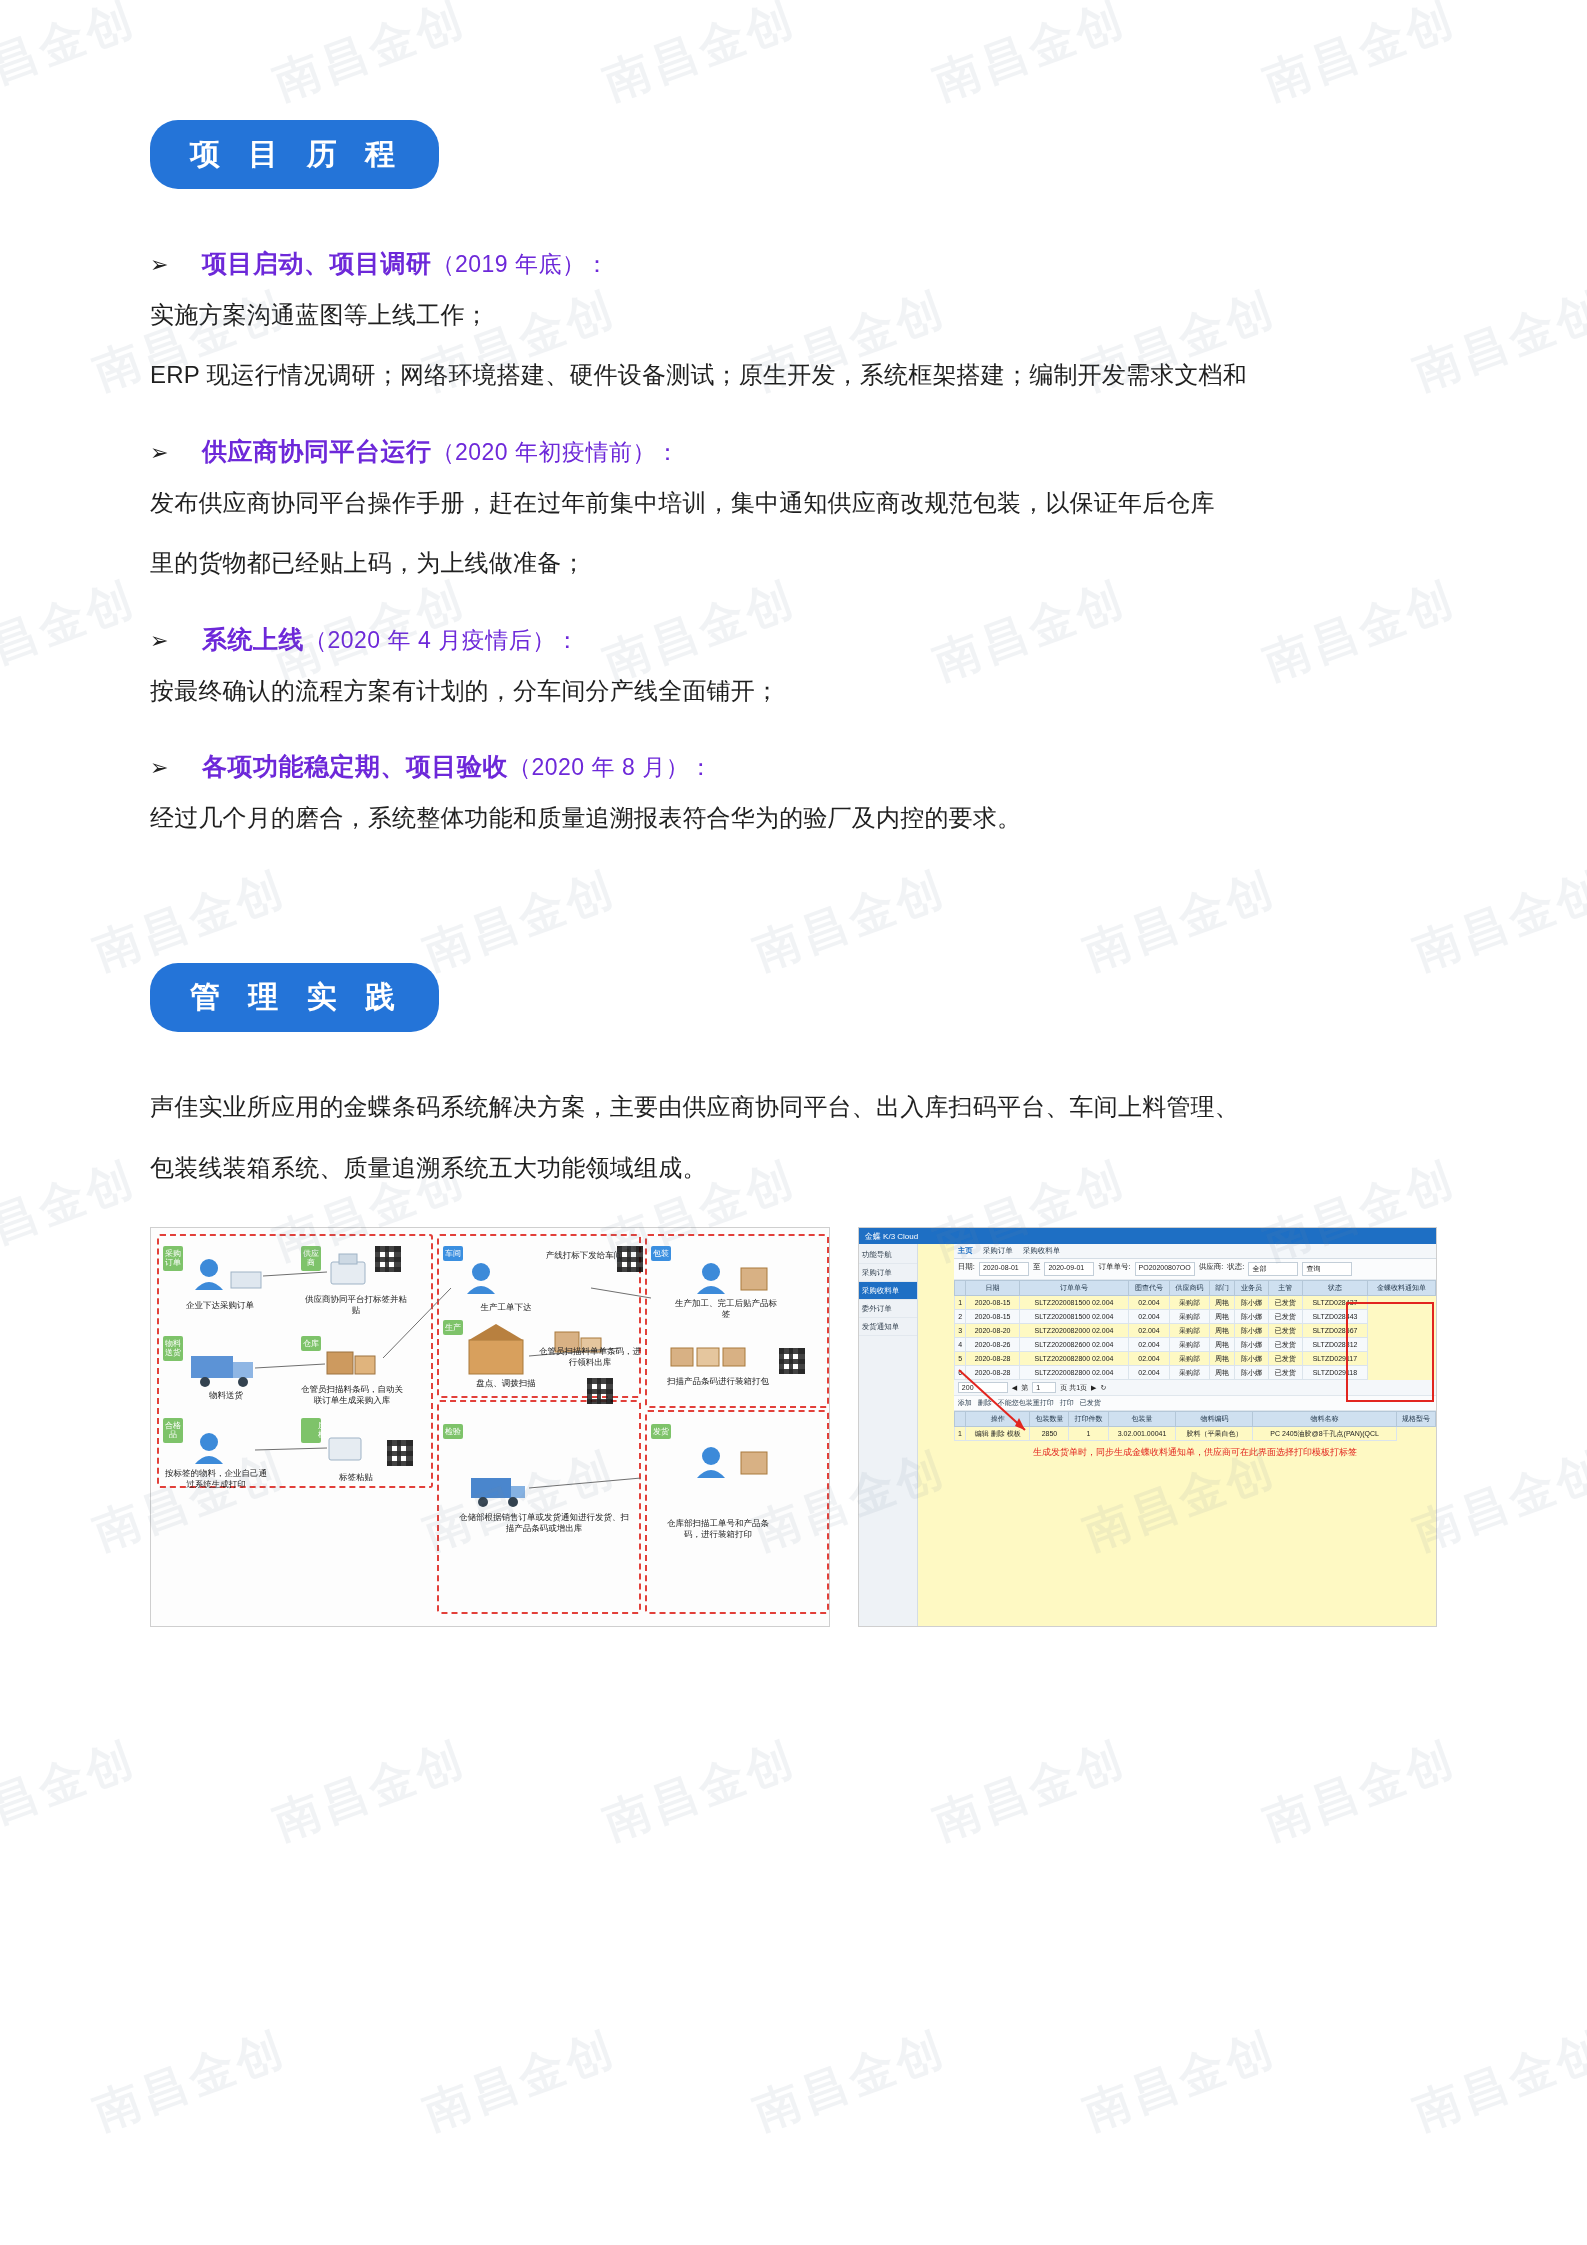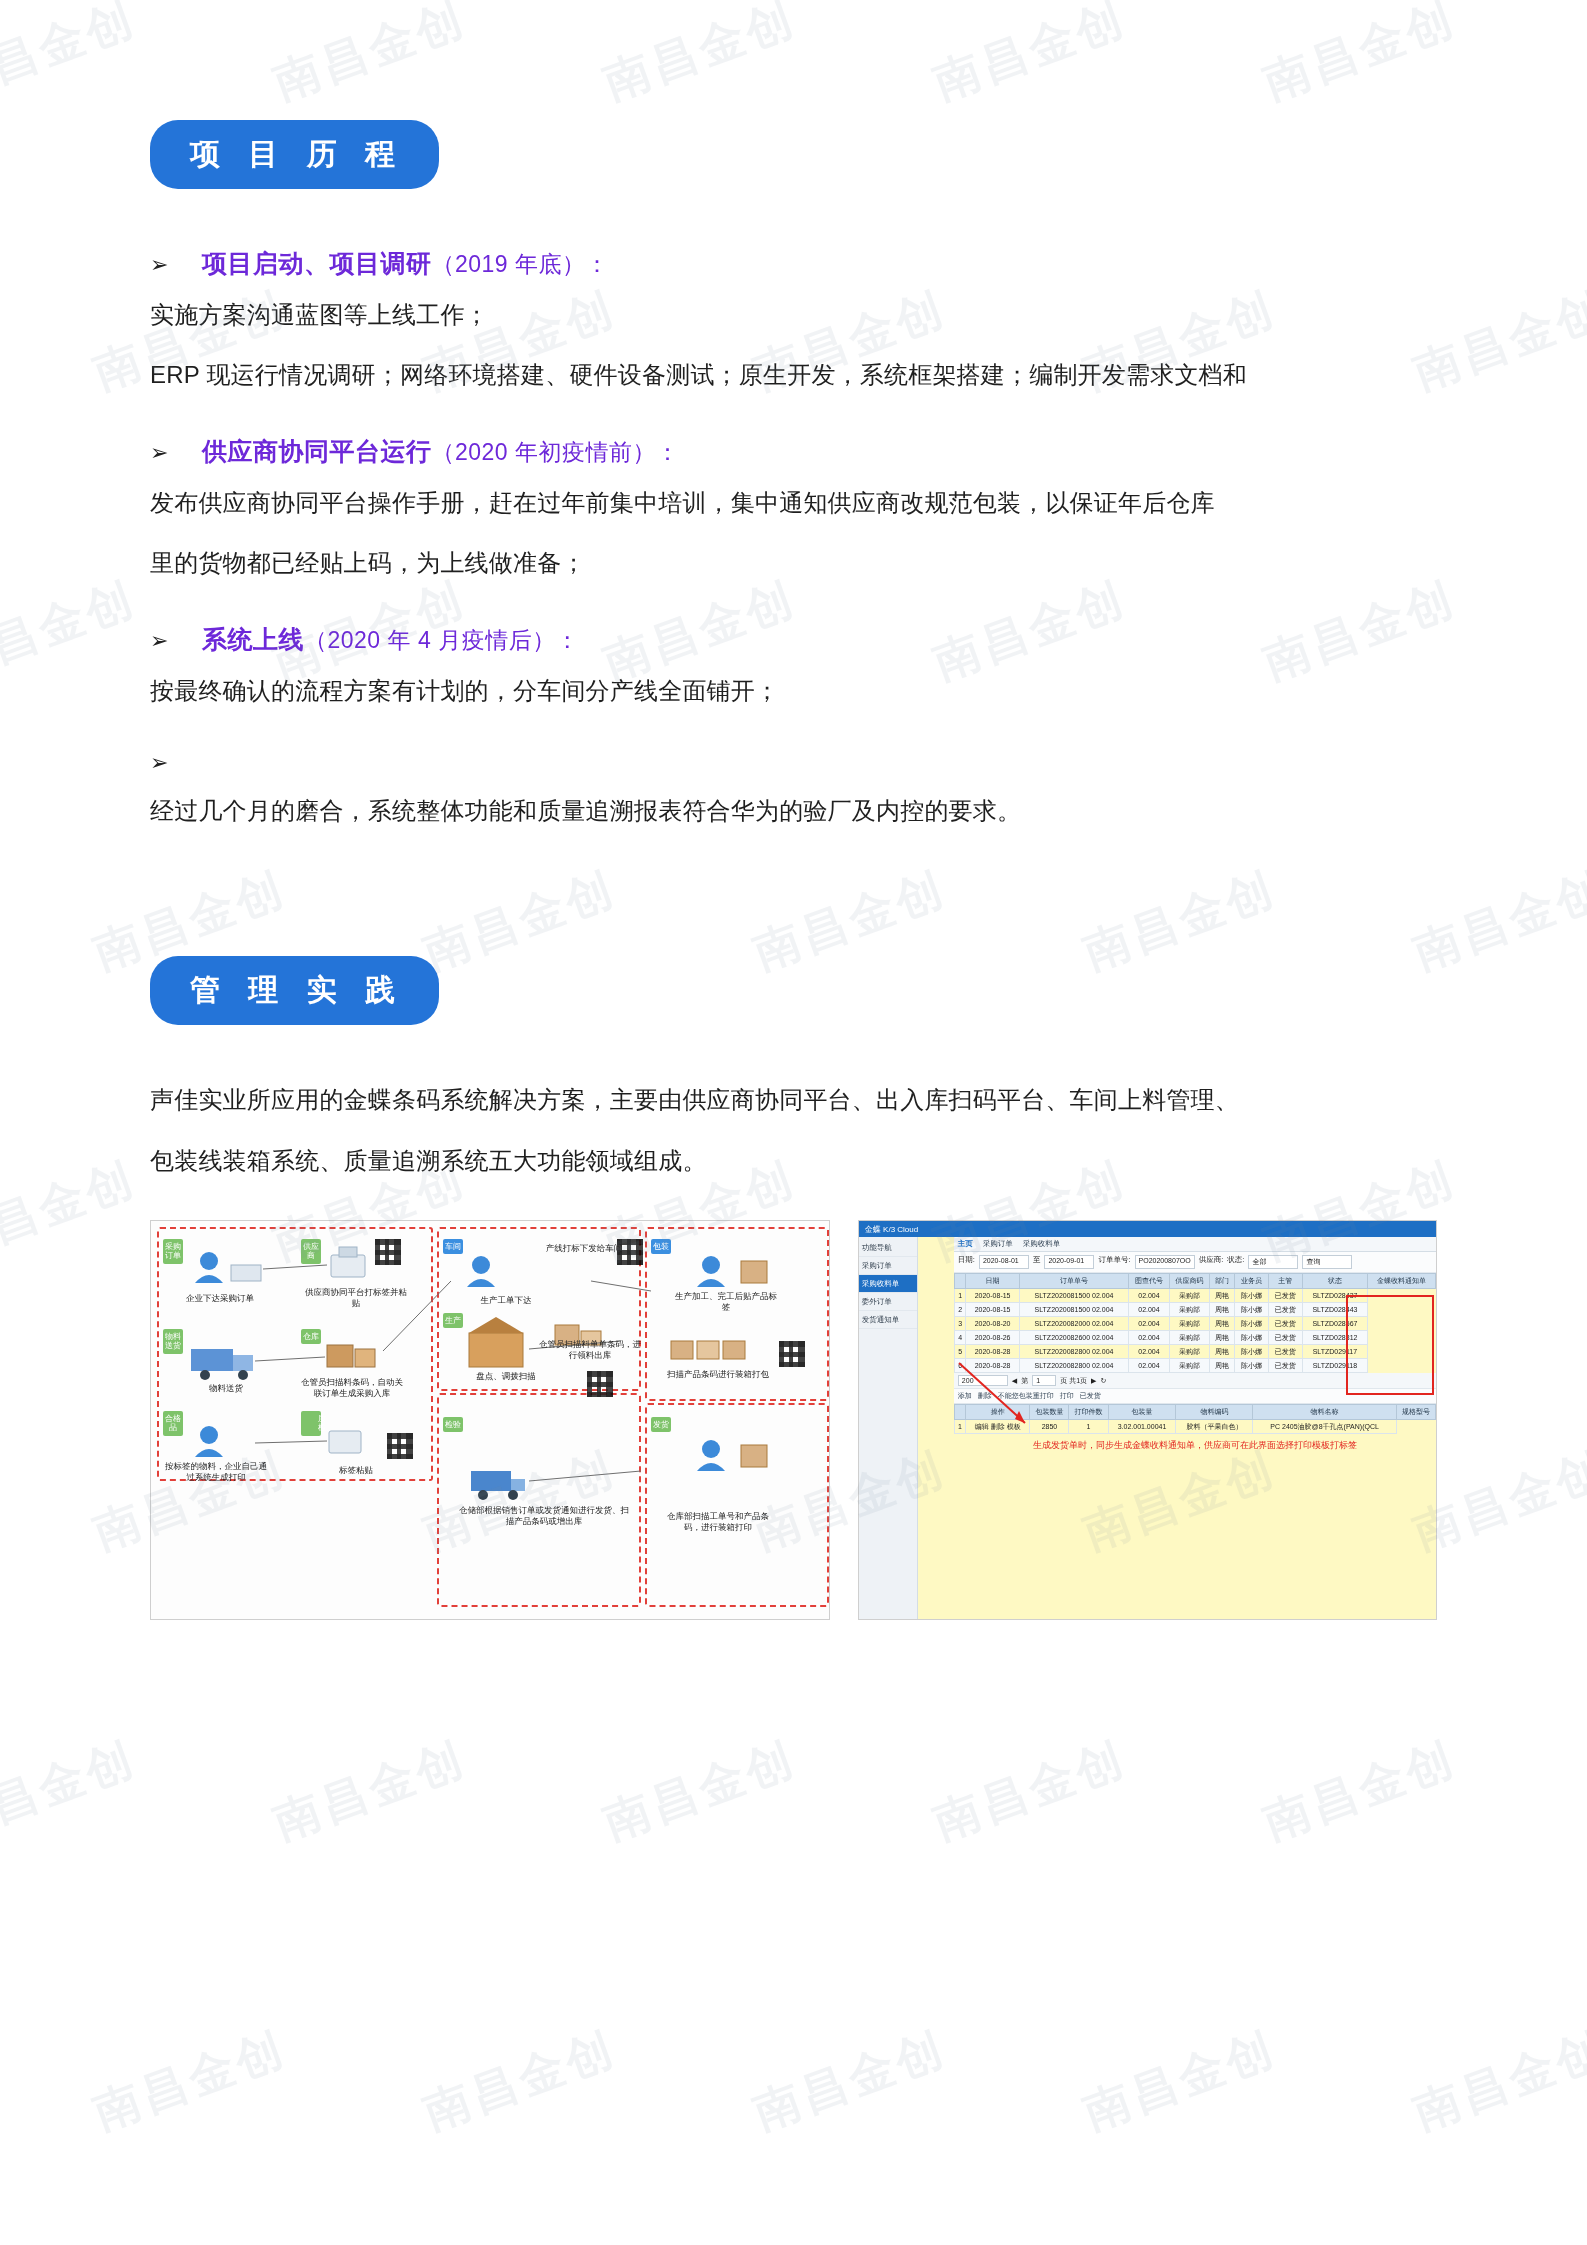--- a/index.html
+++ b/index.html
@@ -370,20 +370,23 @@
       <span>系统上线</span><span class="normal">（2020 年 4 月疫情后）：</span>
     </span>
   </div>
   <p class="para">按最终确认的流程方案有计划的，分车间分产线全面铺开；</p>
 
   <div class="block-gap-sm"></div>
 
   
   <div class="bullet-line">
     <span class="bullet-arrow">➢</span>
+    <span class="bullet-title">
+      <span>各项功能稳定期、项目验收</span><span class="normal">（2020 年 8 月）：</span>
+    </span>
   </div>
   <p class="para">经过几个月的磨合，系统整体功能和质量追溯报表符合华为的验厂及内控的要求。</p>
 
   <div class="block-gap-lg"></div>
 
   
   <div class="section-badge">管 理 实 践</div>
 
   <div style="height:40px"></div>
 

